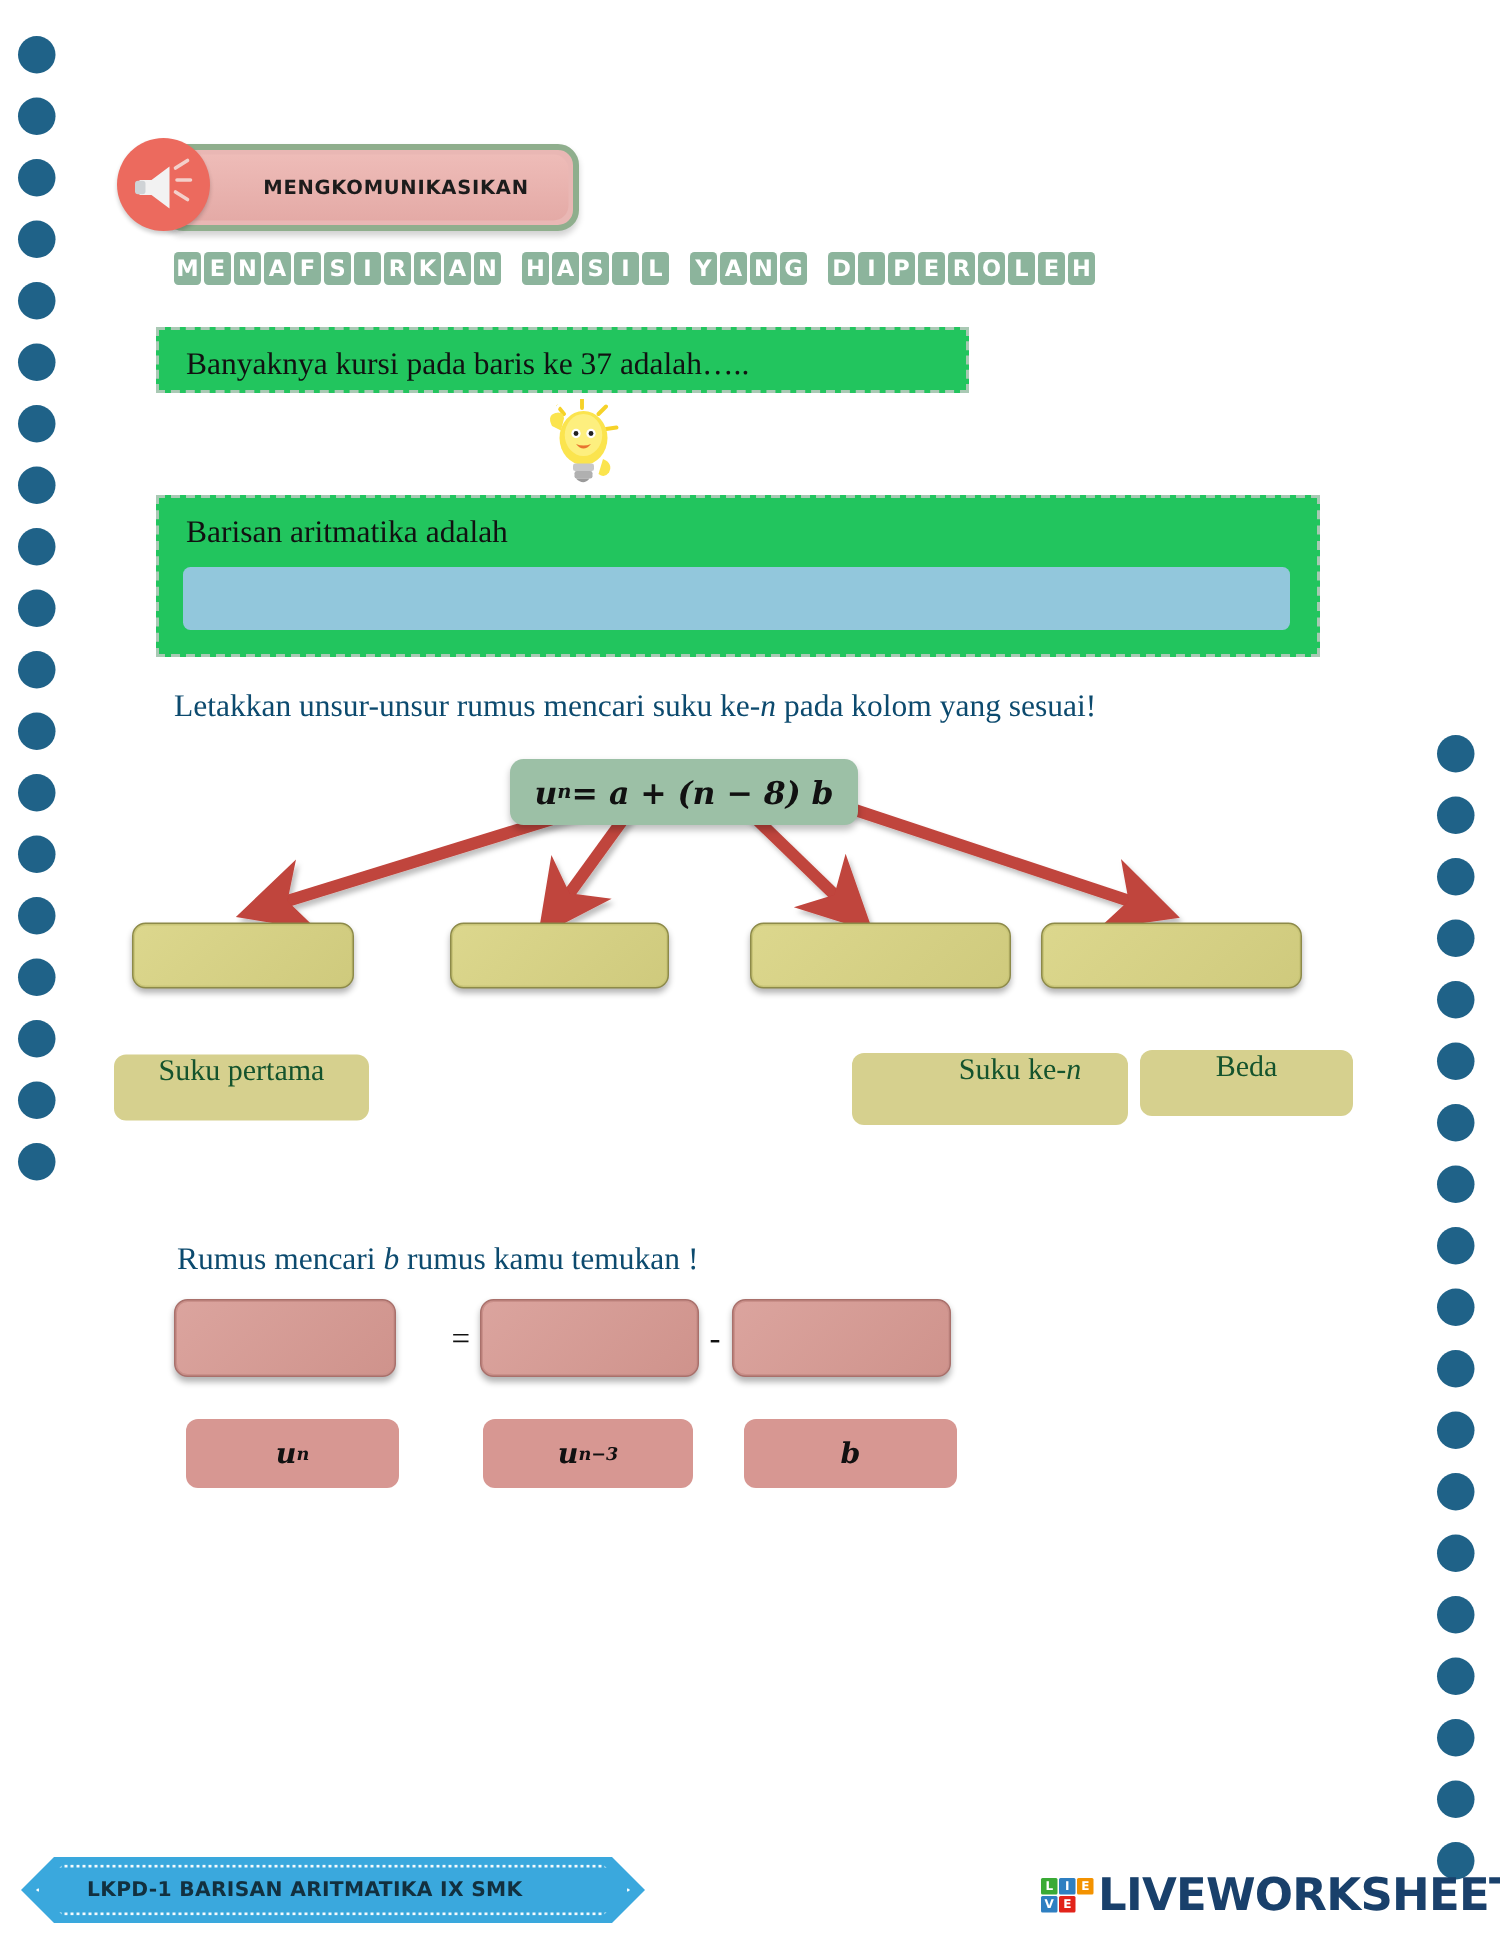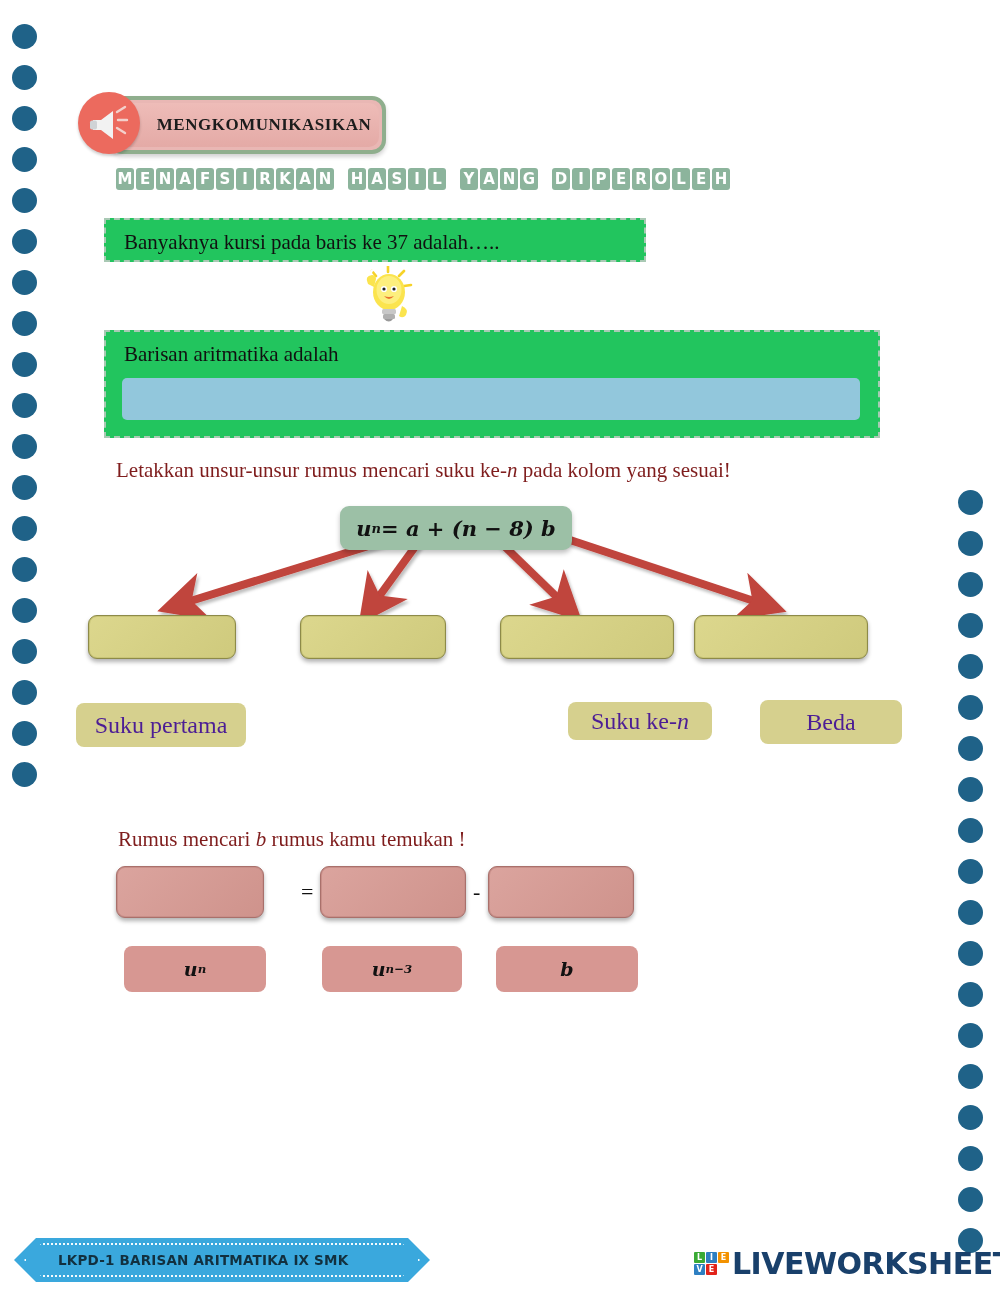--- a/index.html
+++ b/index.html
@@ -25,21 +25,21 @@
     box-shadow:0 3px 4px rgba(0,0,0,.18);
     display:flex;align-items:center;justify-content:center;
     font-family:"DejaVu Sans", sans-serif;
     font-weight:700;letter-spacing:.5px;color:#1c1c1c;
   }
   .banner-inner{
     position:absolute;inset:3px;border-radius:10px;
     background:linear-gradient(180deg,#eebcb8 0%,#e4aaa6 100%);
     display:flex;align-items:center;justify-content:center;
   }
-  .banner-label{position:relative;z-index:2;font-size:17px;font-family:Liberation Serif, serif;}
+  .banner-label{position:relative;z-index:2;font-size:13px;}
 
   
   .medallion{
     position:absolute;width:62px;height:62px;border-radius:50%;
     background:#ec6a5e;z-index:3;
     box-shadow:0 2px 3px rgba(0,0,0,.2);
     overflow:hidden;
   }
   .medallion svg{position:absolute;left:9px;top:12px;}
 
@@ -63,21 +63,21 @@
   }
   .dashbox .txt{
     position:absolute;left:18px;top:10px;
     font-size:21px;color:#111;
   }
   .bluefill{
     position:absolute;background:#92c7dc;border-radius:5px;
   }
 
   
-  .prompt{position:absolute;font-size:21px;color:#7f1d1d;text-align:right;}
+  .prompt{position:absolute;font-size:21px;color:#0c4a6e;text-align:right;}
   .prompt i{font-style:italic;}
 
   
   .formula{
     position:absolute;background:#9cc0a6;border-radius:9px;
     display:flex;align-items:center;justify-content:center;
     box-shadow:0 3px 5px rgba(0,0,0,.25);
     font-family:"DejaVu Serif", serif;
     font-weight:700;font-style:italic;font-size:21px;color:#111;
     z-index:2;
@@ -105,22 +105,22 @@
     border:1px solid #a9706b;
   }
   .drop.pink::before{
     content:"";position:absolute;inset:1px;border-radius:7px;
     background:linear-gradient(135deg,#dba49e,#cf938c);
   }
 
   
   .tile-word{
     position:absolute;border-radius:8px;background:#d6d08e;
-    display:flex;align-items:center;justify-content:center;
-    font-size:24px;color:#4c1d95;
+    display:flex;align-items:flex-start;justify-content:center;
+    font-size:20px;color:#14532d;
   }
   .tile-word i{font-style:italic;}
 
   .tile-pink{
     position:absolute;border-radius:8px;background:#d79792;
     display:flex;align-items:center;justify-content:center;
     font-family:"DejaVu Serif", serif;
     font-weight:700;font-style:italic;font-size:19px;color:#111;
   }
   .tile-pink sub{font-size:.62em;}
@@ -312,21 +312,21 @@
   </svg>
 
   <div class="drop yellow" style="left:88px;top:615px;width:146px;height:42px;"></div>
   <div class="drop yellow" style="left:300px;top:615px;width:144px;height:42px;"></div>
   <div class="drop yellow" style="left:500px;top:615px;width:172px;height:42px;"></div>
   <div class="drop yellow" style="left:694px;top:615px;width:172px;height:42px;"></div>
 
   <div class="tile-word" style="left:76px;top:703px;width:170px;height:44px;">
     <span>Suku pertama</span>
   </div>
-  <div class="tile-word" style="left:568px;top:702px;width:144px;height:38px;">
+  <div class="tile-word" style="left:568px;top:702px;width:144px;height:48px;padding-left:40px;">
     <span>Suku ke-</span>
       <i>n</i>
   </div>
   <div class="tile-word" style="left:760px;top:700px;width:142px;height:44px;">
     <span>Beda</span>
   </div>
 
   <div class="prompt" style="left:118px;top:827px;">
     <span>Rumus mencari </span><i>b</i><span> rumus kamu temukan !</span>
   </div>

